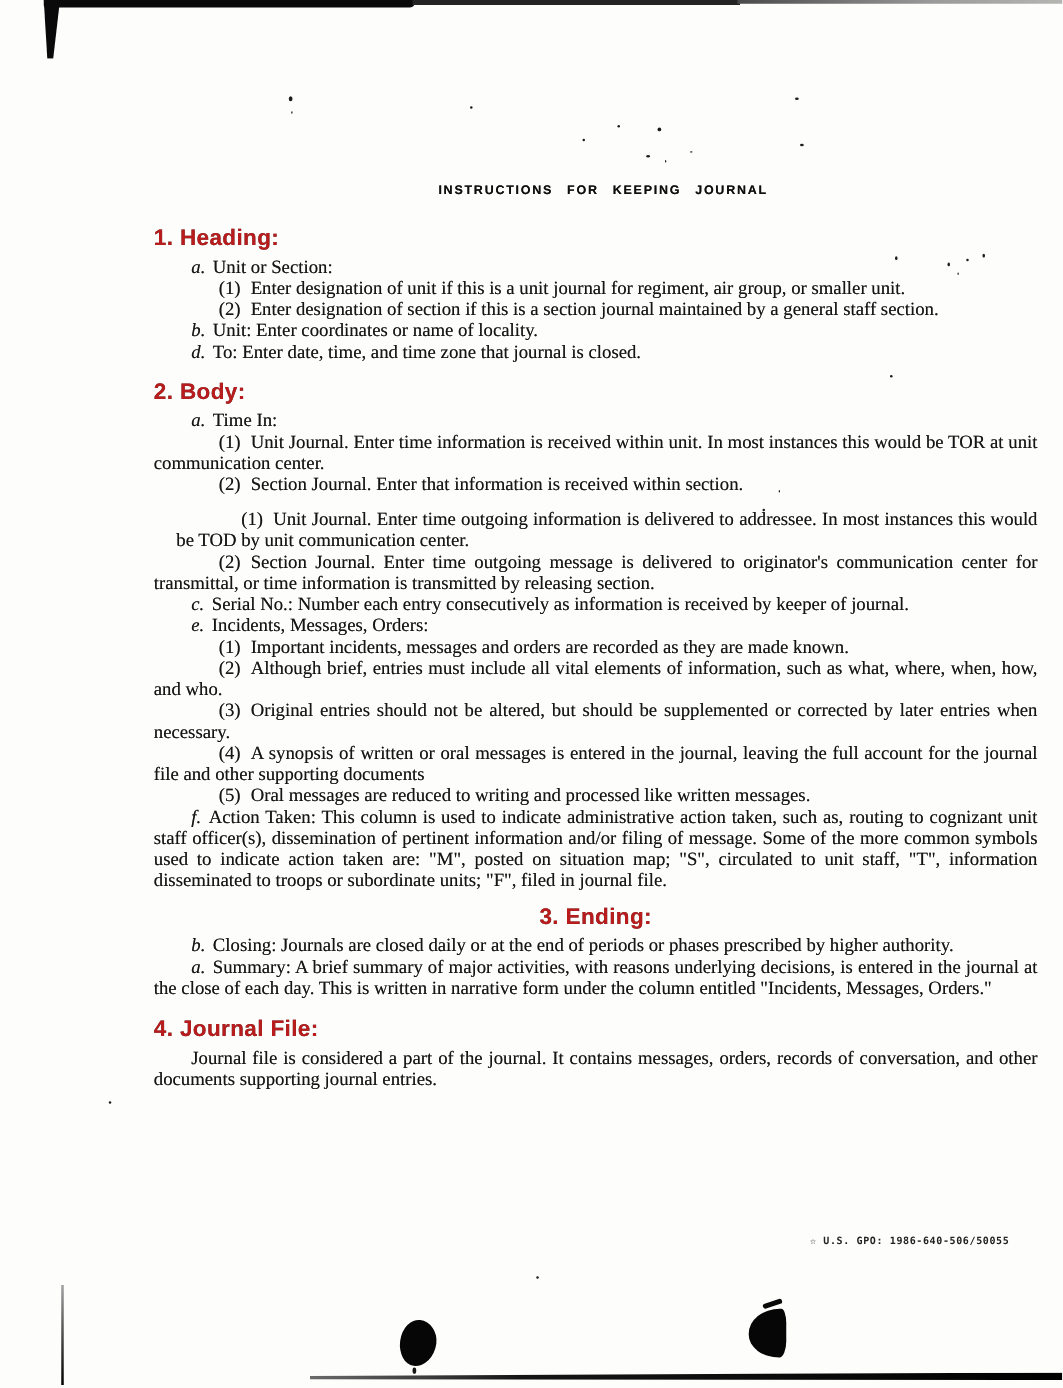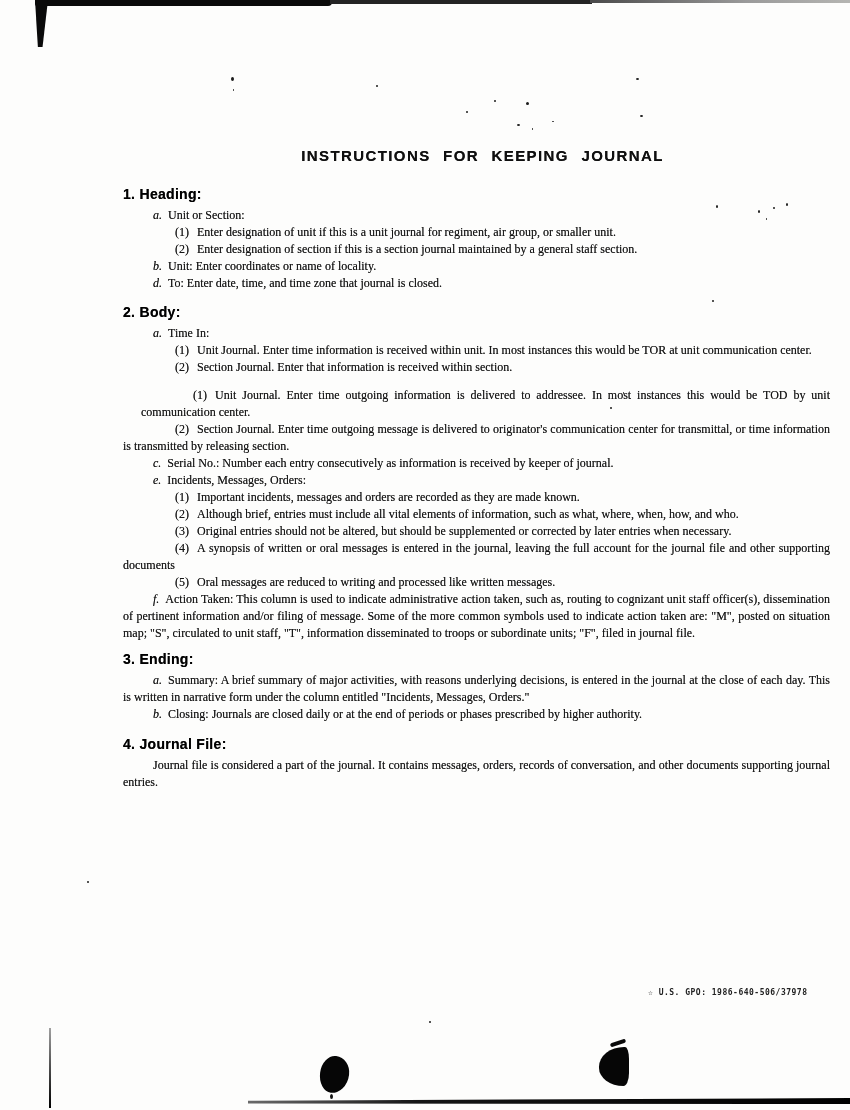--- a/index.html
+++ b/index.html
@@ -10,34 +10,34 @@
     color:#161616;
   }
   .page-inner{
     position:absolute;left:123px;top:0;width:707px;
   }
   h1.doc-title{
     position:relative;left:6px;
     margin:147px 0 22px 0;
     font-family:"Liberation Sans", sans-serif;
     font-weight:bold;font-style:normal;
-    font-size:15px;letter-spacing:1.4px;word-spacing:7px;
+    font-size:10px;letter-spacing:1.4px;word-spacing:7px;
     text-align:center;color:#0f0f0f;
     text-shadow:0 0 .4px rgba(0,0,0,.75);
   }
   h2.sec{
     margin:12px 0 5px 0;
     font-family:"Liberation Sans", sans-serif;
-    font-weight:bold;font-size:14px;letter-spacing:.3px;
-    color:#000000;text-shadow:0 0 .4px rgba(0,0,0,.7);
+    font-weight:bold;font-size:18px;letter-spacing:.3px;
+    color:#b91c1c;text-shadow:0 0 .4px rgba(0,0,0,.7);
   }
-  h2.sec.mt9{margin-top:9px;}
+  h2.sec.mt9{margin-top:9px;text-align:center;}
   h2.sec.mt13{margin-top:13px;}
   p.ln{
-    margin:0;font-size:12px;line-height:17px;
+    margin:0;font-size:15px;line-height:17px;
     text-align:justify;
     text-shadow:0 0 .35px rgba(0,0,0,.6);
   }
   p.lt{text-indent:30px;}
   p.num{text-indent:52px;}
   p.pl{text-indent:30px;}
   p.gap{margin-top:11px;margin-left:18px;}
   .lbl{font-style:italic;padding-right:6px;}
   .nlbl{font-style:normal;padding-right:8px;}
   .gpo{
@@ -118,21 +118,21 @@
   <p class="ln lt"><span class="lbl">c.</span><span>Serial No.: Number each entry consecutively as information is received by keeper of journal.</span></p>
   <p class="ln lt"><span class="lbl">e.</span><span>Incidents, Messages, Orders:</span></p>
   <p class="ln num"><span class="nlbl">(1)</span><span>Important incidents, messages and orders are recorded as they are made known.</span></p>
   <p class="ln num"><span class="nlbl">(2)</span><span>Although brief, entries must include all vital elements of information, such as what, where, when, how, and who.</span></p>
   <p class="ln num"><span class="nlbl">(3)</span><span>Original entries should not be altered, but should be supplemented or corrected by later entries when necessary.</span></p>
   <p class="ln num"><span class="nlbl">(4)</span><span>A synopsis of written or oral messages is entered in the journal, leaving the full account for the journal file and other supporting documents</span></p>
   <p class="ln num"><span class="nlbl">(5)</span><span>Oral messages are reduced to writing and processed like written messages.</span></p>
   <p class="ln lt"><span class="lbl">f.</span><span>Action Taken: This column is used to indicate administrative action taken, such as, routing to cognizant unit staff officer(s), dissemination of pertinent information and/or filing of message.  Some of the more common symbols used to indicate action taken are: "M", posted on situation map; "S", circulated to unit staff, "T", information disseminated to troops or subordinate units; "F", filed in journal file.</span></p>
 
   <h2 class="sec mt9">3. Ending:</h2>
+  <p class="ln lt"><span class="lbl">b.</span><span>Closing: Journals are closed daily or at the end of periods or phases prescribed by higher authority.</span></p>
   <p class="ln lt"><span class="lbl">a.</span><span>Summary: A brief summary of major activities, with reasons underlying decisions, is entered in the journal at the close of each day.  This is written in narrative form under the column entitled "Incidents, Messages, Orders."</span></p>
-  <p class="ln lt"><span class="lbl">b.</span><span>Closing: Journals are closed daily or at the end of periods or phases prescribed by higher authority.</span></p>
 
   <h2 class="sec mt13">4. Journal File:</h2>
   <p class="ln pl"><span>Journal file is considered a part of the journal.  It contains messages, orders, records of conversation, and other documents supporting journal entries.</span></p>
 
 </main>
 
-<div class="gpo">☆ U.S. GPO: 1986-640-506/37978</div>
+<div class="gpo">☆ U.S. GPO: 1986-640-506/50055</div>
 
 </body></html>

